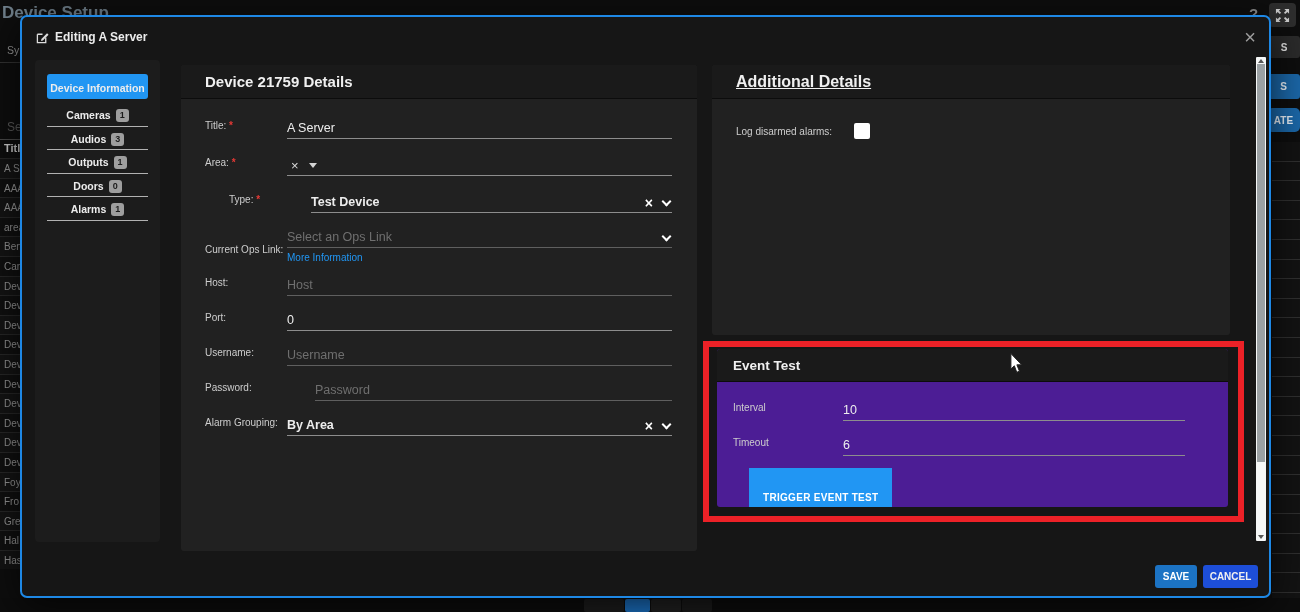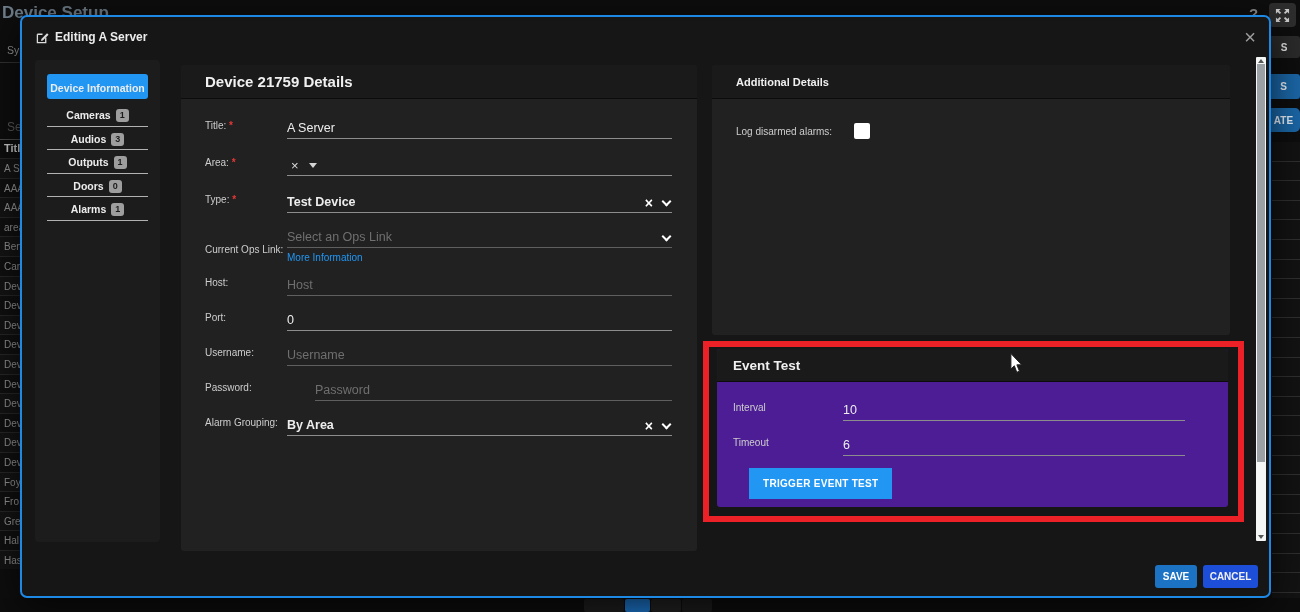--- a/index.html
+++ b/index.html
@@ -59,21 +59,21 @@
   .sbadge{display:inline-block;background:#9e9e9e;color:#1c1c1c;font-size:9px;font-weight:bold;
           padding:1px 4px;border-radius:3px;margin-left:5px;line-height:11px;vertical-align:1px;}
 
   
   .panel{position:absolute;background:#212121;border-radius:3px;overflow:hidden;}
   .panel-hdr{height:34px;line-height:34px;background:#1a1a1a;border-bottom:1px solid #0c0c0c;
              padding-left:24px;font-weight:bold;color:#f0f0f0;}
   .p-main{left:159px;top:48px;width:516px;height:486px;}
   .p-main .panel-hdr{font-size:15px;}
   .p-add{left:690px;top:48px;width:518px;height:270px;}
-  .p-add .panel-hdr{font-size:11px;}
+  .p-add .panel-hdr{font-size:16px;text-decoration:underline;}
   .p-event{left:695px;top:332px;width:511px;height:158px;background:#4c1d95;}
   .p-event .panel-hdr{height:33px;line-height:33px;font-size:13.5px;padding-left:16px;}
 
   
   .form{padding:4px 25px 0 24px;}
   .frow{display:flex;}
   .flabel{width:82px;font-size:10px;color:#cdcdcd;align-self:flex-end;padding-bottom:8px;flex-shrink:0;}
   .req{color:#e53935;font-weight:bold;}
   .fctl{flex:1;display:flex;flex-direction:column;justify-content:flex-end;}
   .fline{display:flex;align-items:flex-end;border-bottom:1px solid #8d8d8d;padding-bottom:3px;}
@@ -93,21 +93,21 @@
   .add-row{display:flex;align-items:center;margin:24px 0 0 24px;}
   .add-label{font-size:10px;color:#cdcdcd;width:118px;}
   .checkbox{width:16px;height:16px;background:#fff;border-radius:2px;cursor:pointer;}
 
   
   .et-body{padding:4px 43px 0 16px;}
   .etrow{display:flex;height:35px;}
   .etlabel{width:110px;font-size:10px;color:#cdcdcd;align-self:flex-end;padding-bottom:8px;flex-shrink:0;}
   .etline{flex:1;display:flex;align-items:flex-end;border-bottom:1px solid #8d8d8d;padding-bottom:3px;}
   .et-btn{margin:12px 0 0 16px;background:#2196f3;color:#fff;border:0;border-radius:0;
-          padding:10px 14px;font-size:10px;font-weight:bold;letter-spacing:.3px;cursor:pointer;}
+          padding:24px 14px;font-size:10px;font-weight:bold;letter-spacing:.3px;cursor:pointer;}
 
   
   .btn-save{position:absolute;left:1133px;top:548px;width:42px;height:23px;background:#1c73c4;color:#fff;
             border:0;border-radius:3px;font-size:10px;font-weight:bold;cursor:pointer;}
   .btn-cancel{position:absolute;left:1181px;top:548px;width:55px;height:23px;background:#1d4ed8;color:#f0f0f0;
             border:0;border-radius:3px;font-size:10px;font-weight:bold;cursor:pointer;}
 
   
   .red-box{position:absolute;left:703px;top:341px;width:541px;height:181px;border:6px solid #ec2127;z-index:40;pointer-events:none;}
   .cursor{position:absolute;left:1010px;top:353px;z-index:50;pointer-events:none;}
@@ -199,21 +199,21 @@
           </div>
           <div class="frow" style="height: 37px;">
             <div class="flabel">Area:<span class="req"> *</span></div>
             <div class="fctl">
               <div class="fline">
                 <span class="fx">×</span>
                 <span class="caret-sm"></span>
               </div>
             </div>
           </div>
-          <div class="frow" style="height: 37px;">
+          <div class="frow" style="height: 37px; margin-left: 24px;">
             <div class="flabel">Type:<span class="req"> *</span></div>
             <div class="fctl">
               <div class="fline">
                 <input class="finput bold" type="text" value="Test Device" style="">
                 <span class="fx xb">×</span>
                 <span class="chev"></span>
               </div>
             </div>
           </div>
           <div class="frow" style="height: 50px;">

